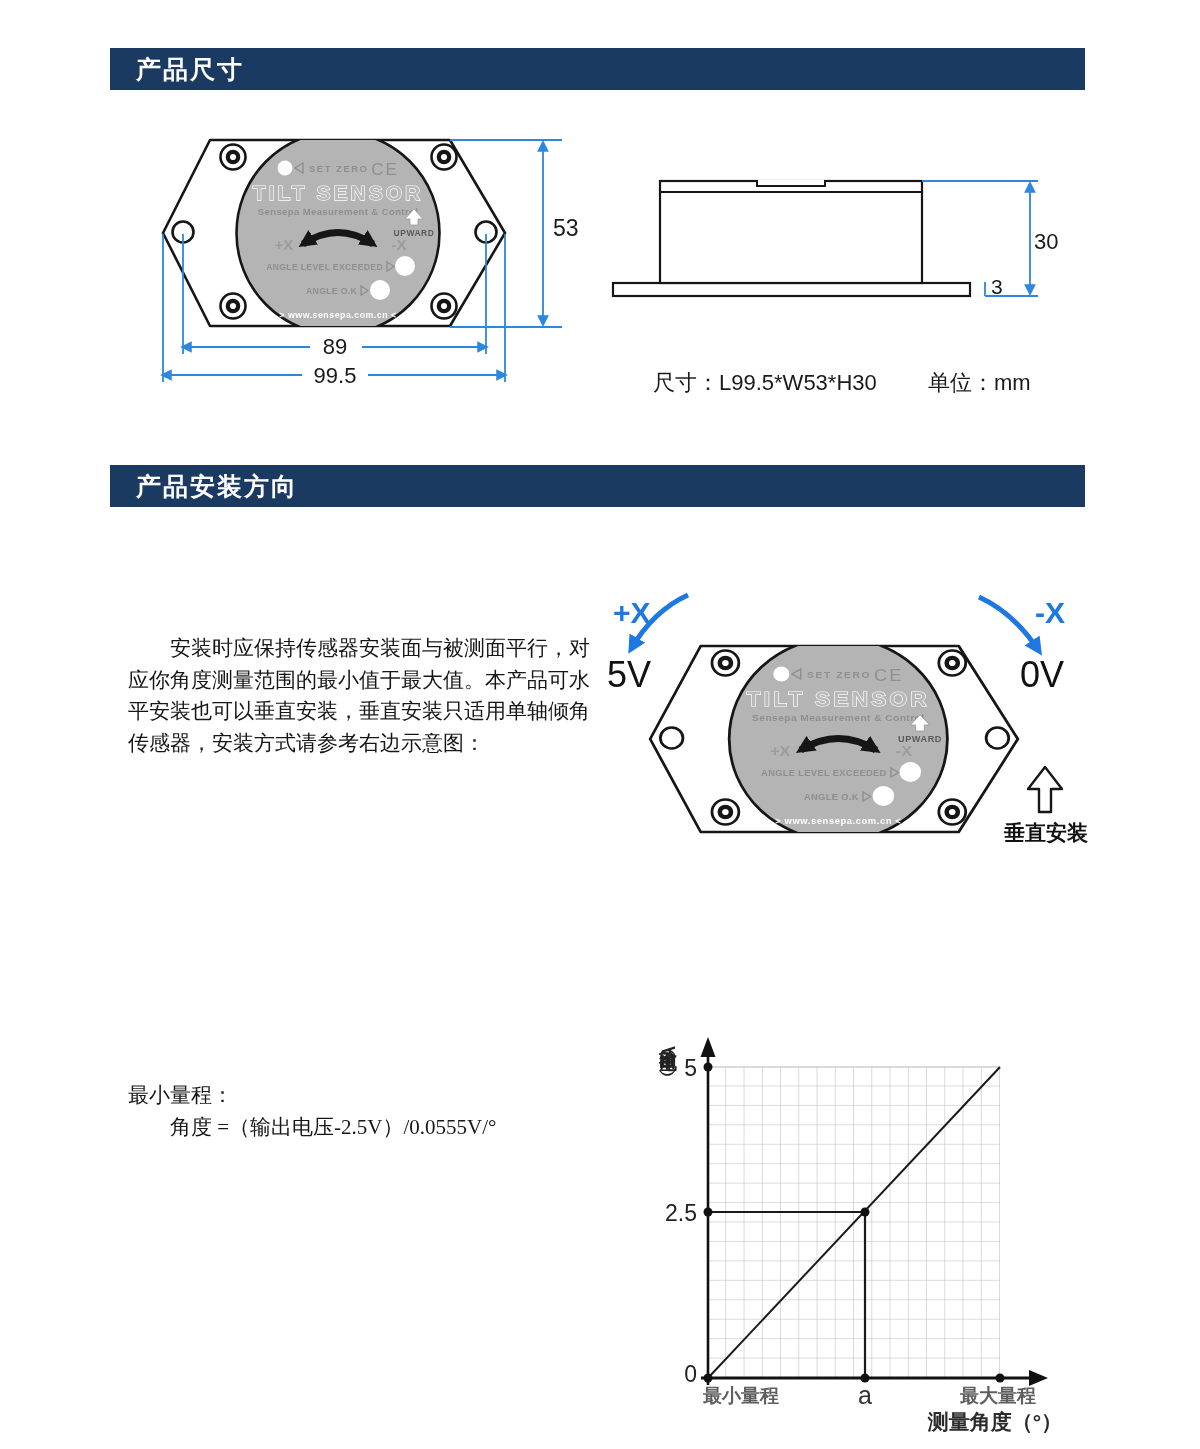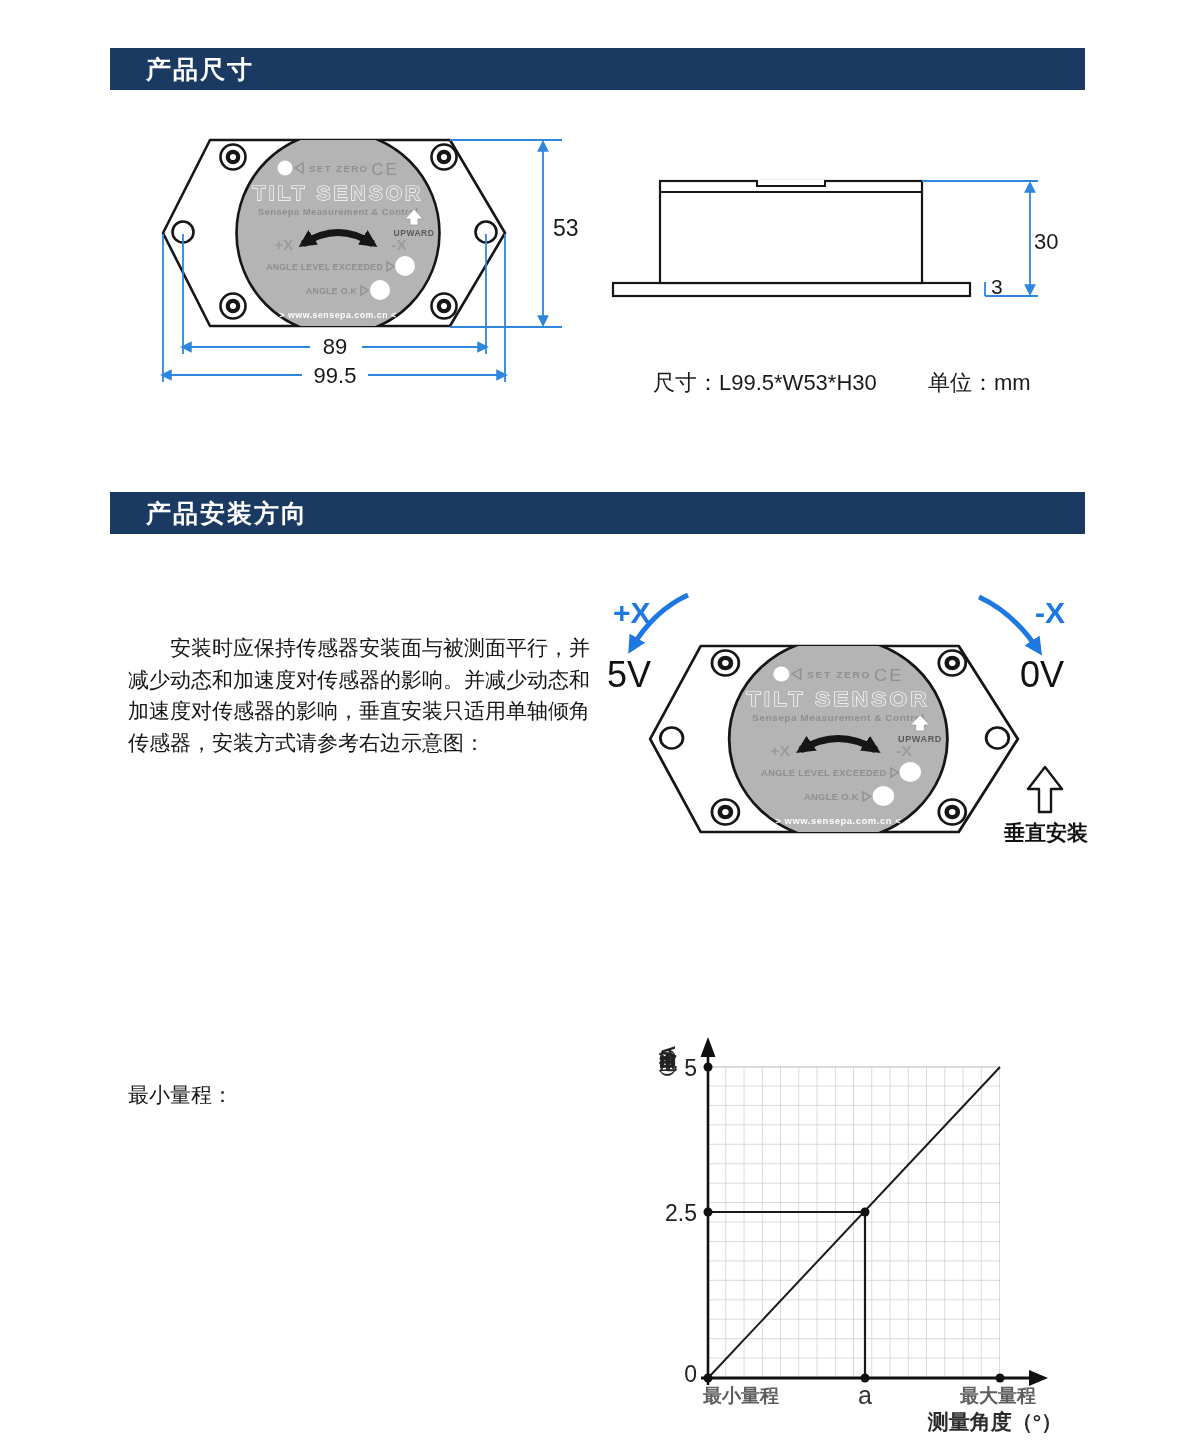--- a/index.html
+++ b/index.html
@@ -1,19 +1,19 @@
 <!DOCTYPE html>
 <html><head>
 <meta charset="utf-8">
 <style>
   html,body{margin:0;padding:0;background:#fff;}
   #page{position:relative;width:1200px;height:1449px;background:#ffffff;overflow:hidden;
         font-family:"Liberation Sans",sans-serif;}
   .section-bar{position:absolute;left:110px;width:975px;height:42px;background:#1b3a62;
-        color:#ffffff;font-size:25px;font-weight:bold;line-height:42px;padding-left:36px;
+        color:#ffffff;font-size:25px;font-weight:bold;line-height:42px;padding-left:26px;
         letter-spacing:2px;box-sizing:border-box;font-family:"Liberation Sans",sans-serif;}
   .para{position:absolute;font:21px/31.5px "Liberation Serif","DejaVu Serif",serif;color:#161616;
         text-align:justify;}
   .para p{margin:0;}
   .indent{text-indent:2em;}
   .caption{position:absolute;font-size:22px;color:#1a1a1a;font-family:"Liberation Sans",sans-serif;}
   .ylabel{position:absolute;writing-mode:vertical-rl;font-size:17.5px;font-weight:bold;color:#222;
         letter-spacing:2px;font-family:"Liberation Sans",sans-serif;}
   svg{position:absolute;overflow:visible;}
   text{font-family:"Liberation Sans",sans-serif;}
@@ -127,39 +127,40 @@
       <line x1="385" y1="114" x2="385" y2="128"></line>
       <line x1="385" y1="128" x2="438" y2="128"></line>
     </g>
     <text x="434" y="81" font-size="22" fill="#1a1a1a">30</text>
     <text x="391" y="126" font-size="21" fill="#1a1a1a">3</text>
   </svg>
 
   <div class="caption" style="left:653px;top:368px;">尺寸：L99.5*W53*H30</div>
   <div class="caption" style="left:928px;top:368px;">单位：mm</div>
 
-  <div class="section-bar" style="top:492px;">产品安装方向</div>
+  <div class="section-bar" style="top:465px;">产品安装方向</div>
 
-  <div class="para indent" style="left:128px;top:633px;width:462px;">安装时应保持传感器安装面与被测面平行，并减少动态和加速度对传感器的影响。并减少动态和加速度对传感器的影响，垂直安装只适用单轴倾角传感器，安装方式请参考右边示意图：</div>
+  <div class="para indent" style="left:128px;top:633px;width:462px;">安装时应保持传感器安装面与被测面平行，对应你角度测量范围的最小值于最大值。本产品可水平安装也可以垂直安装，垂直安装只适用单轴倾角传感器，安装方式请参考右边示意图：</div>
 
   <svg style="left:595px;top:583px;" width="510" height="290" viewBox="0 0 510 290">
     <use href="#sensor" x="53" y="59" width="372" height="194"></use>
     <path d="M93,12 Q58,28 36,66" fill="none" stroke="#1d78e2" stroke-width="5" marker-end="url(#ab2)"></path>
     <path d="M384,14 Q419,30 444,68" fill="none" stroke="#1d78e2" stroke-width="5" marker-end="url(#ab2)"></path>
     <text x="18" y="40" font-size="30" font-weight="bold" fill="#1d78e2">+X</text>
     <text x="440" y="40" font-size="30" font-weight="bold" fill="#1d78e2">-X</text>
     <text x="12" y="104" font-size="36" fill="#111111">5V</text>
     <text x="425" y="104" font-size="36" fill="#111111">0V</text>
     <polygon points="444,229 444,206 433,206 450,184 467,206 456,206 456,229" fill="#ffffff" stroke="#161616" stroke-width="2.4" stroke-linejoin="round"></polygon>
     <text x="451" y="257" font-size="21" font-weight="bold" fill="#111111" text-anchor="middle">垂直安装</text>
   </svg>
 
 
   <div class="para" style="left:128px;top:1080px;width:462px;">
     <p>最小量程：</p>
+    <p class="indent">角度 =（输出电压-2.5V）/0.0555V/°</p>
   </div>
 
   <svg style="left:645px;top:1025px;" width="556" height="424" viewBox="0 0 556 424">
     <defs>
       <pattern id="gridp" width="18.25" height="19.4375" patternUnits="userSpaceOnUse" patternTransform="translate(63,42)">
         <path d="M18.25,0 V19.4375 M0,19.4375 H18.25" stroke="#b6b6b6" stroke-width="1" fill="none"></path>
       </pattern>
     </defs>
     <rect x="63" y="42" width="292" height="311" fill="url(#gridp)"></rect>
     <line x1="63" y1="42" x2="355" y2="42" stroke="#b6b6b6" stroke-width="1"></line>

